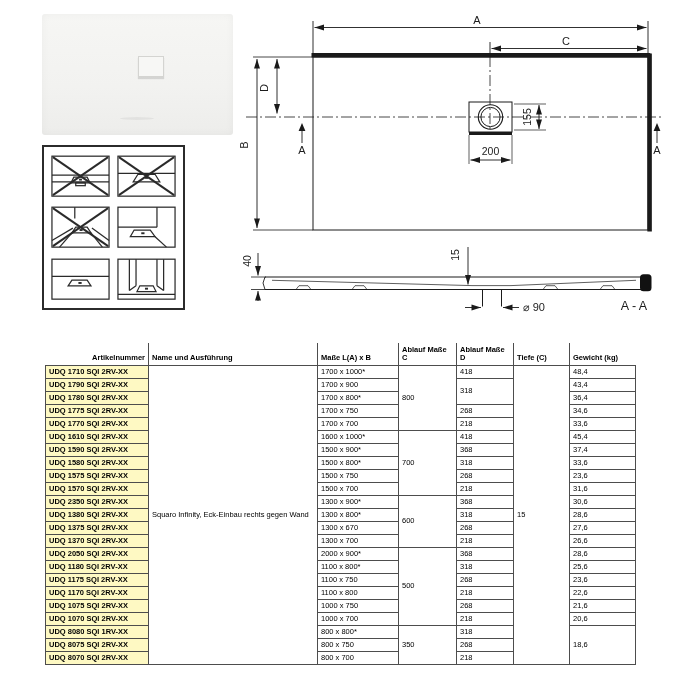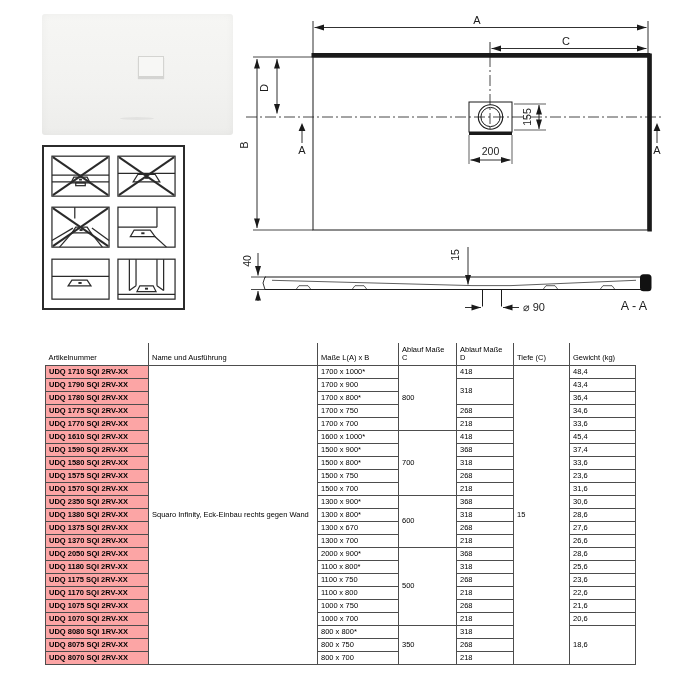--- a/index.html
+++ b/index.html
@@ -26,28 +26,28 @@
   .pict .xx{stroke-width:2.1;}
 
   
   svg.drawing{position:absolute;left:230px;top:5px;}
   .drawing .ln{stroke:#1a1a1a;fill:none;}
   .drawing text{fill:#1c1c1c;stroke:none;font-family:"Liberation Sans",sans-serif;}
 
   
   table.dim{position:absolute;left:45px;top:343px;width:590px;border-collapse:collapse;
             table-layout:fixed;font-size:7.5px;line-height:1.15;}
-  table.dim th{font-weight:normal;text-align:left;vertical-align:bottom;padding:1px 3px 2px 3px;
+  table.dim th{font-weight:bold;text-align:left;vertical-align:bottom;padding:1px 3px 2px 3px;
             border-left:1px solid #4d4d4d;border-right:1px solid #4d4d4d;
             border-bottom:1px solid #4d4d4d;white-space:pre-line;height:19px;}
-  table.dim th:first-child{border-left:none;}
+  table.dim th:first-child{border-left:none;text-align:right;}
   table.dim th:last-child{border-right:none;}
   table.dim td{border:1px solid #4d4d4d;padding:0 3px;height:12px;vertical-align:middle;
             white-space:nowrap;overflow:hidden;}
-  table.dim td.art{background:#fca5a5;font-weight:bold;}
+  table.dim td.art{background:#fef9c3;font-weight:bold;}
   table.dim td.name{white-space:nowrap;}
 </style>
 </head>
 <body>
 
 <div class="page">
 
   <div class="photo">
     <div class="drain"></div>
     <div class="smudge"></div>

